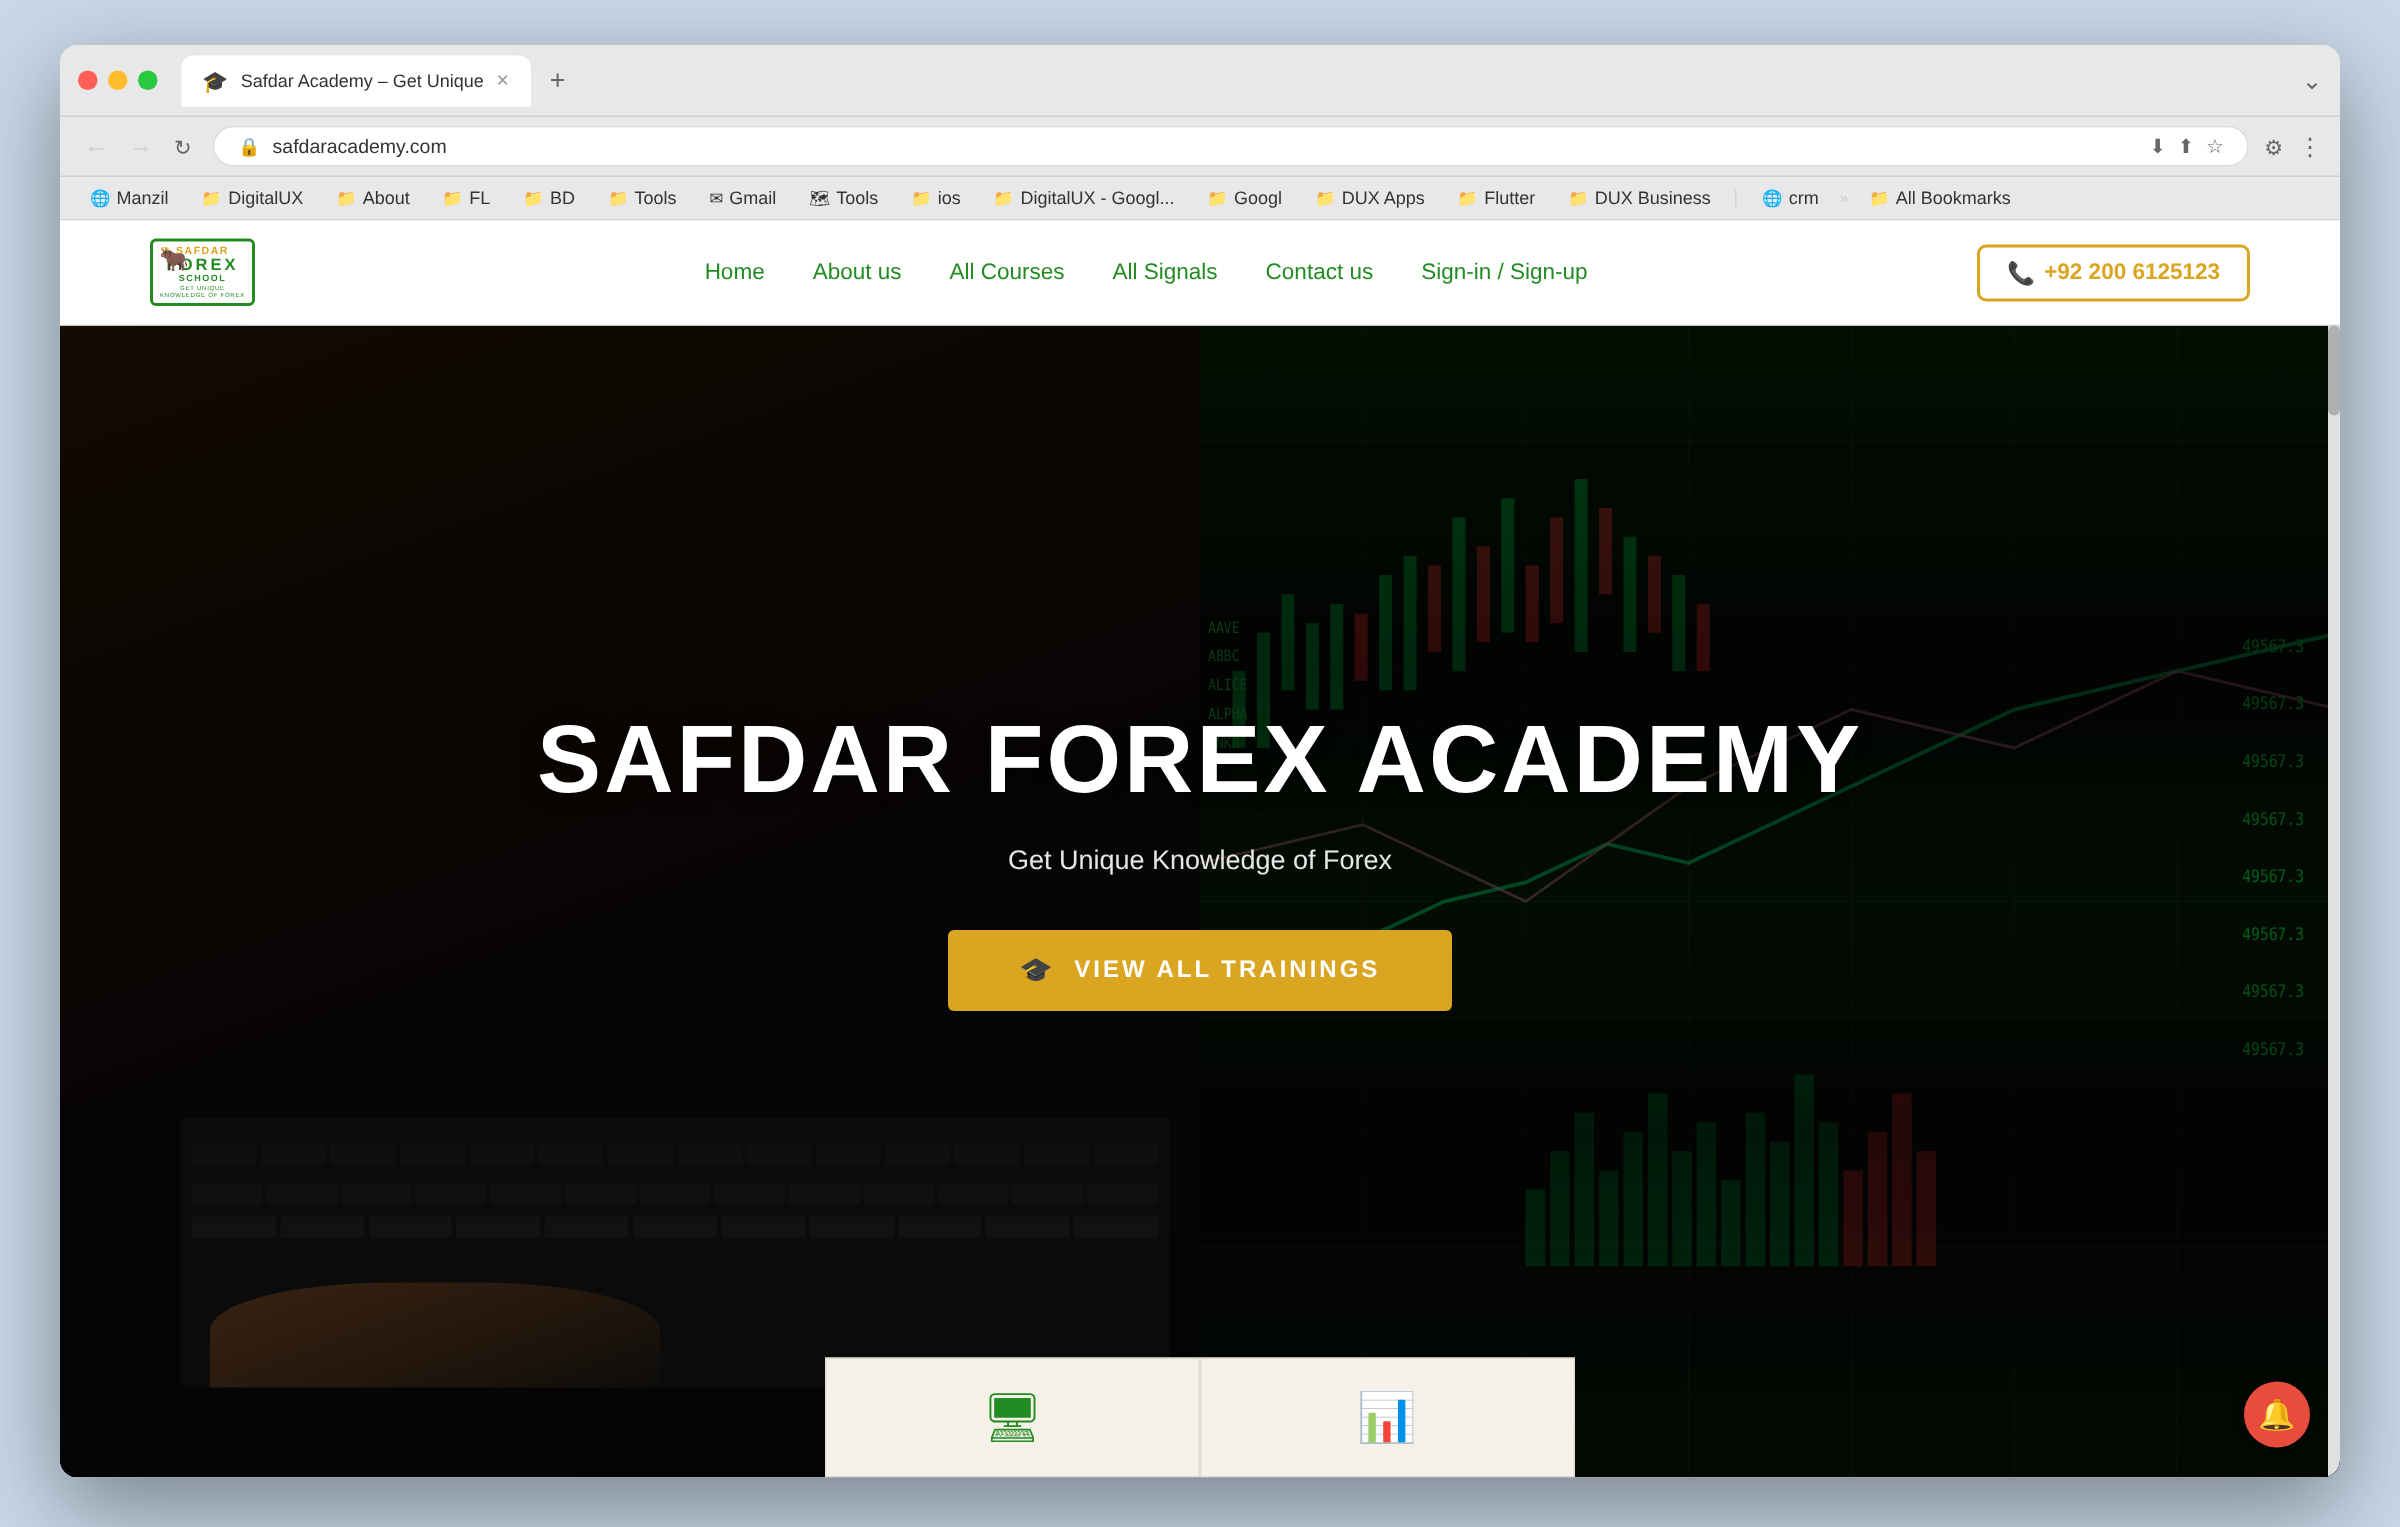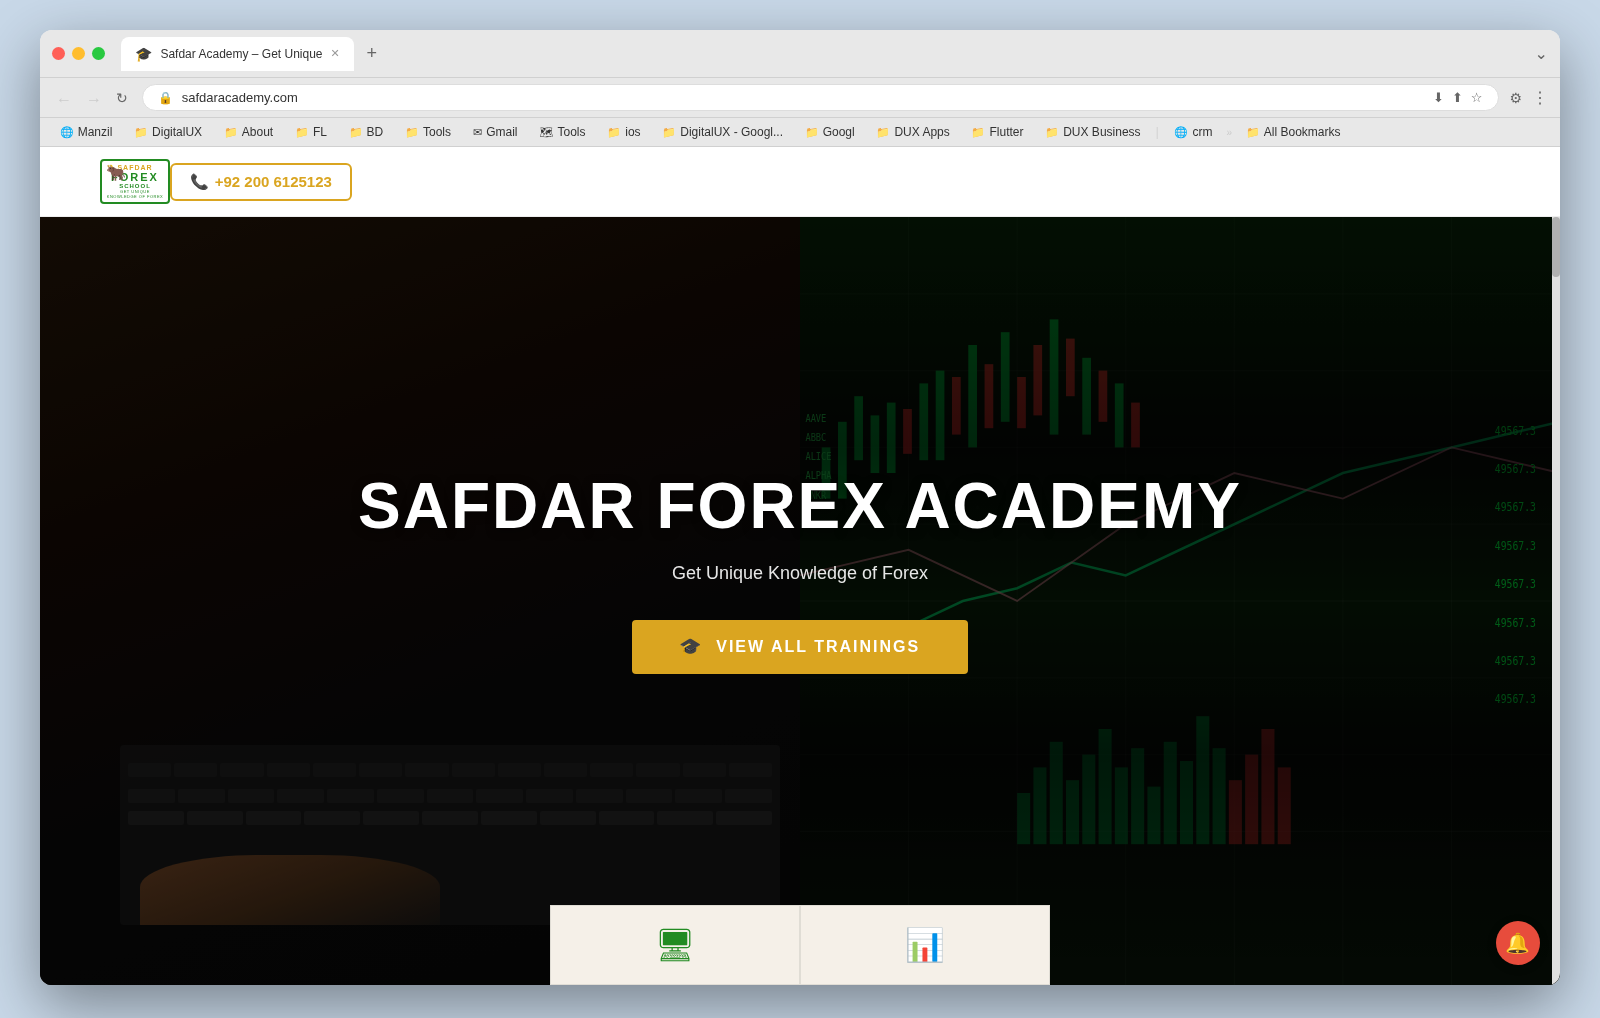--- a/index.html
+++ b/index.html
@@ -450,20 +450,28 @@
           <div style="position:relative;width:100%;height:100%;display:flex;flex-direction:column;align-items:center;justify-content:center;padding:4px;">
             <span style="position:absolute;top:2px;left:4px;font-size:16px;">🐂</span>
             <span class="logo-text-safdar">SAFDAR</span>
             <span class="logo-text-forex">FOREX</span>
             <span class="logo-text-school">SCHOOL</span>
             <span style="font-size:4px;color:#228B22;letter-spacing:0.5px;text-align:center;">GET UNIQUE KNOWLEDGE OF FOREX</span>
           </div>
         </div>
       </div>
 
+      <nav class="site-nav-links">
+        <a class="site-nav-link" href="#">Home</a>
+        <a class="site-nav-link" href="#">About us</a>
+        <a class="site-nav-link" href="#">All Courses</a>
+        <a class="site-nav-link" href="#">All Signals</a>
+        <a class="site-nav-link" href="#">Contact us</a>
+        <a class="site-nav-link" href="#">Sign-in / Sign-up</a>
+      </nav>
 
       <div class="site-nav-phone">
         <span>📞</span>
         <span>+92 200 6125123</span>
       </div>
     </div>
 
     <div class="hero">
 
       <div class="hero-bg">

